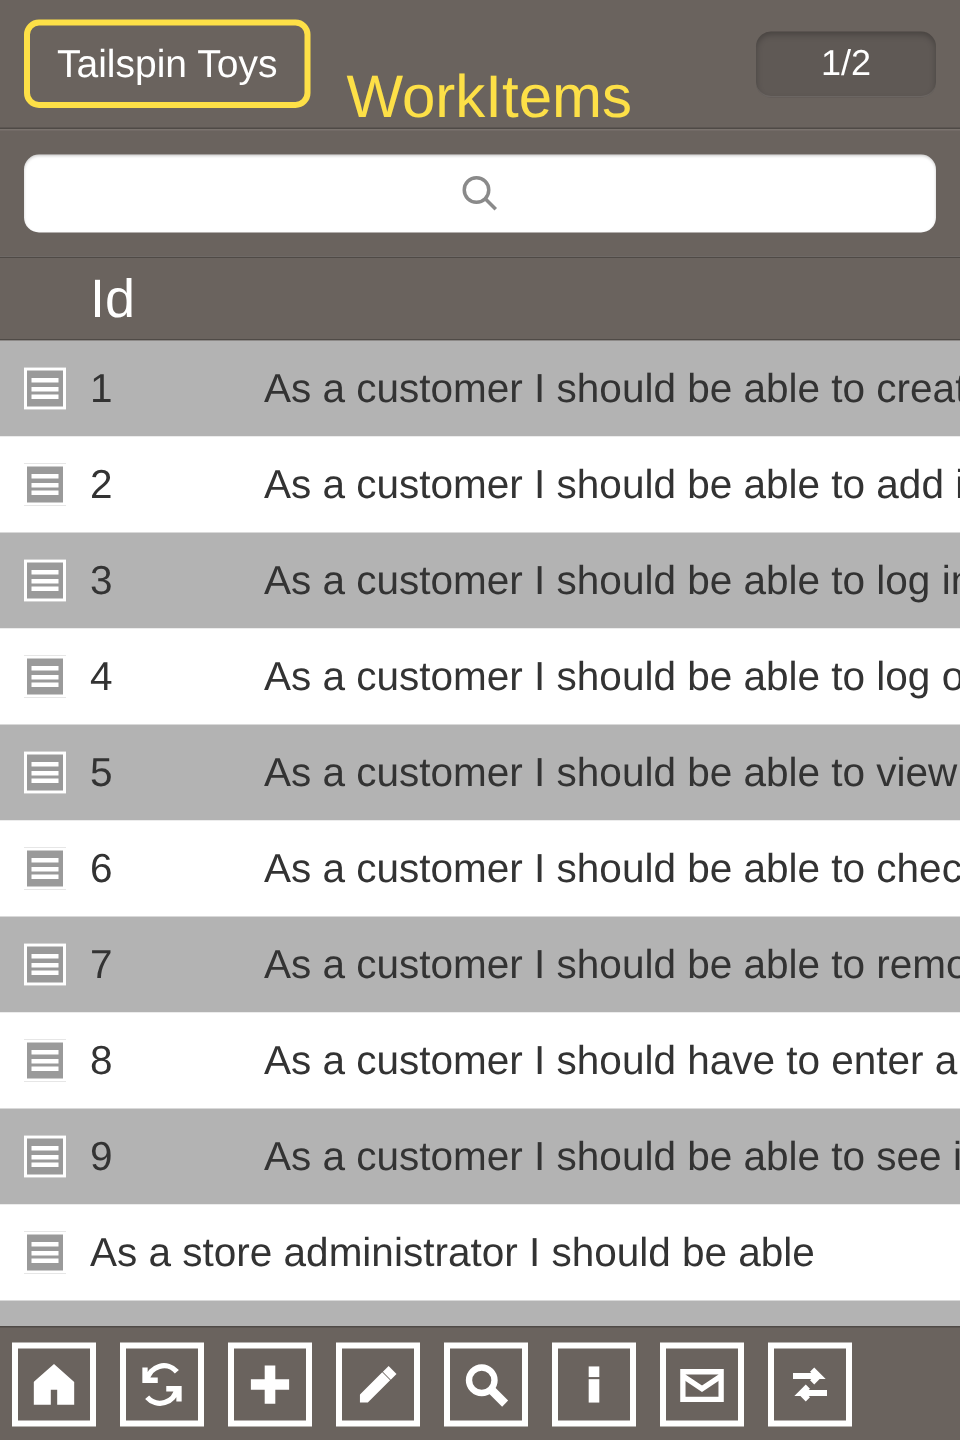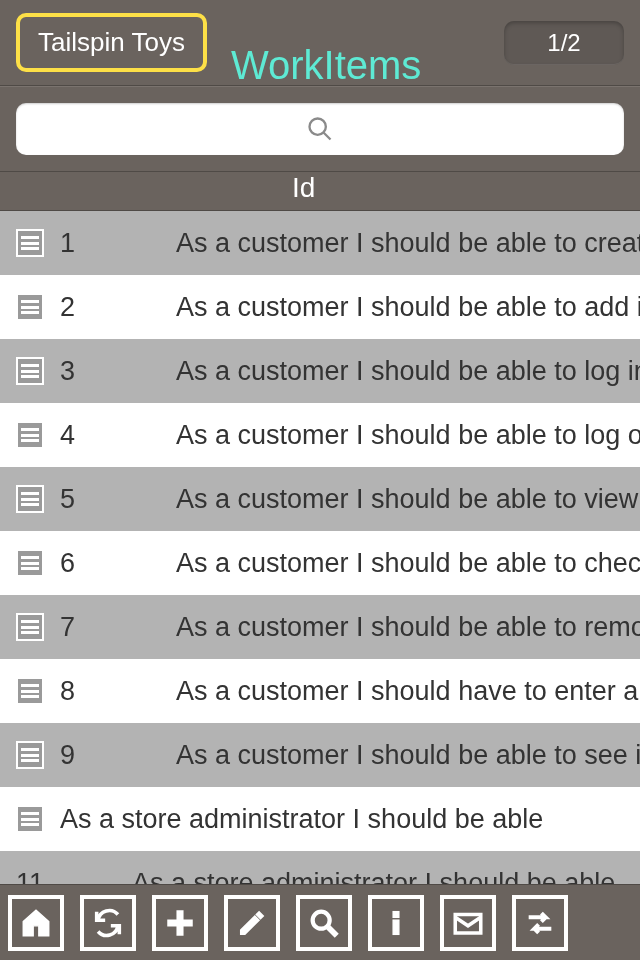--- a/index.html
+++ b/index.html
@@ -22,21 +22,21 @@
     border-radius: 10px;
     padding: 10px 18px;
     font-size: 26px;
     font-weight: 300;
     color: #fff;
     background: transparent;
   }
   .page-title {
     font-size: 40px;
     font-weight: 400;
-    color: #5eead4;
+    color: #fde047;
     flex: 1;
     margin-top: 46px;
   }
   .page-indicator {
     border-radius: 10px;
     background: #5f5955;
     box-shadow: inset 0 2px 4px rgba(0,0,0,0.25), inset 0 -1px 0 rgba(255,255,255,0.1);
     padding: 8px 28px;
     font-size: 24px;
     font-weight: 300;
@@ -58,29 +58,28 @@
     display: flex;
     align-items: center;
     justify-content: center;
     box-shadow: inset 0 1px 2px rgba(0,0,0,0.2);
   }
   .search-box svg { width: 28px; height: 28px; stroke: #8a8a8a; fill: none; stroke-width: 2; }
 
   
   .col-header {
     background: #6a635e;
-    height: 40px;
+    height: 56px;
     display: flex;
     align-items: center;
     color: #fff;
-    font-size: 28px;
+    font-size: 36px;
     border-top: 1px solid #4f4a46;
     border-bottom: 1px solid #4f4a46;
     padding-left: 60px;
-    flex-direction: column;
   }
   .col-id { width: 116px; }
   .col-title { flex: 1; }
 
   
   .rows {
     flex: 1;
     overflow: hidden;
   }
   .row {

